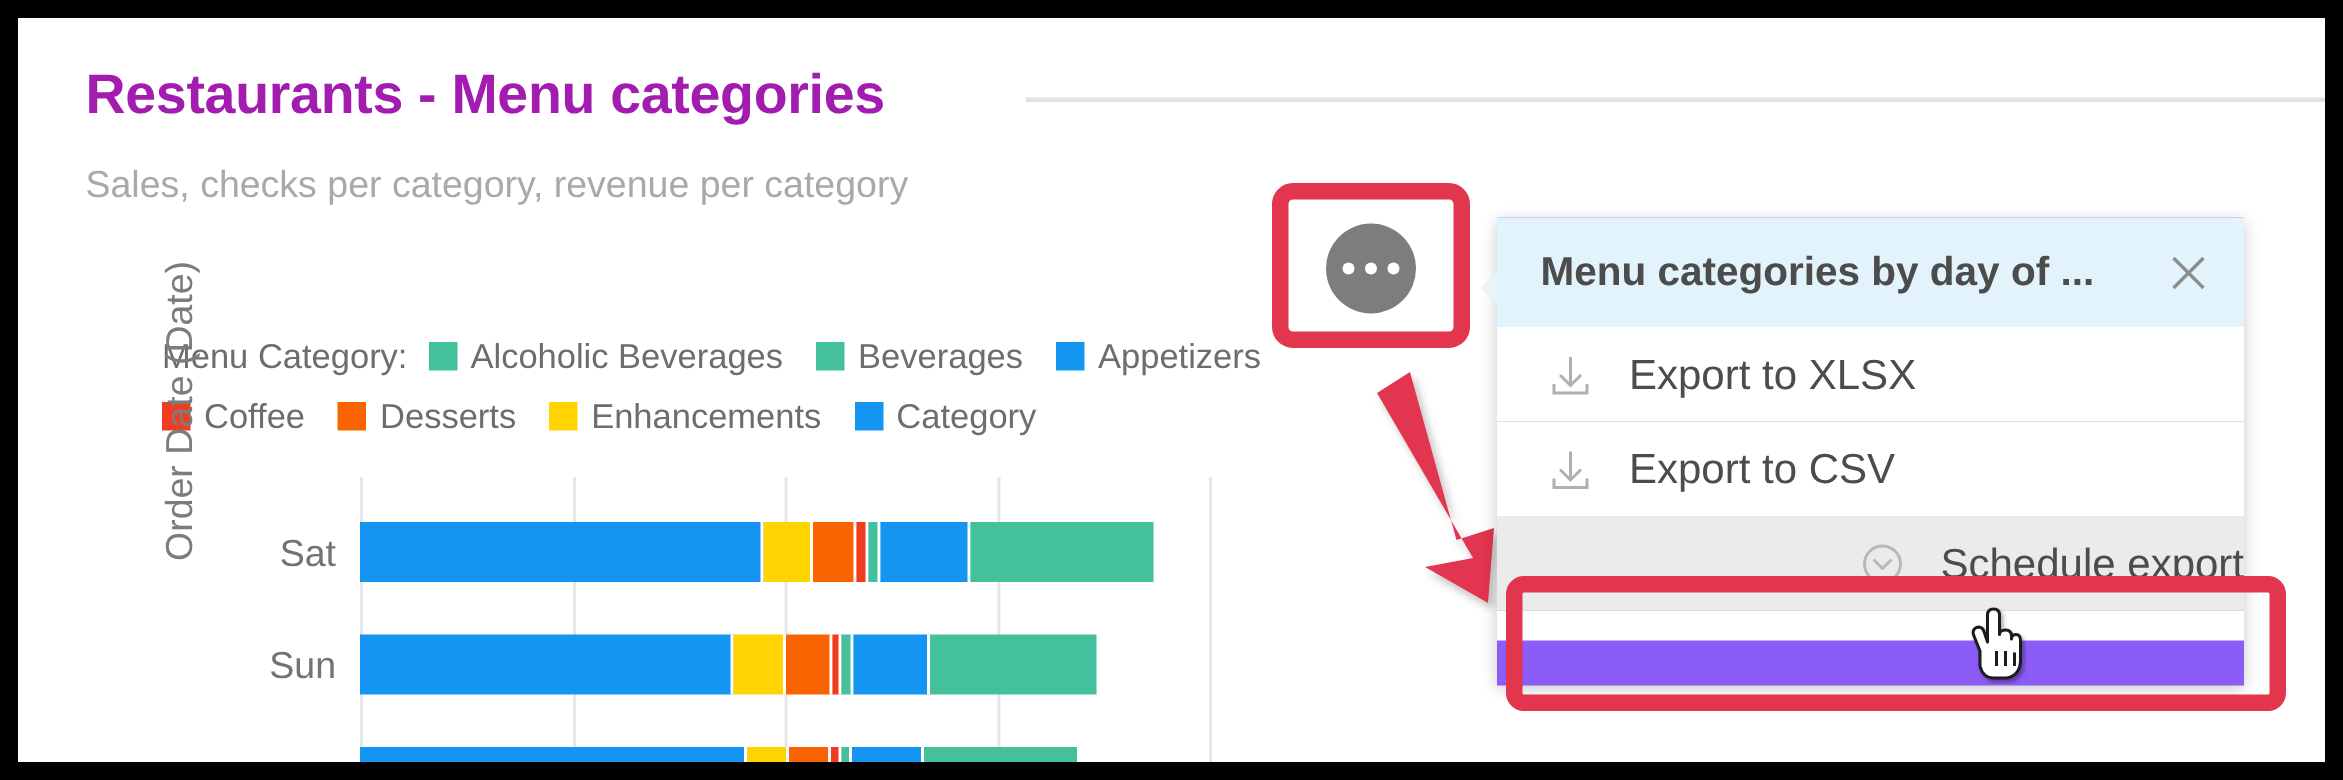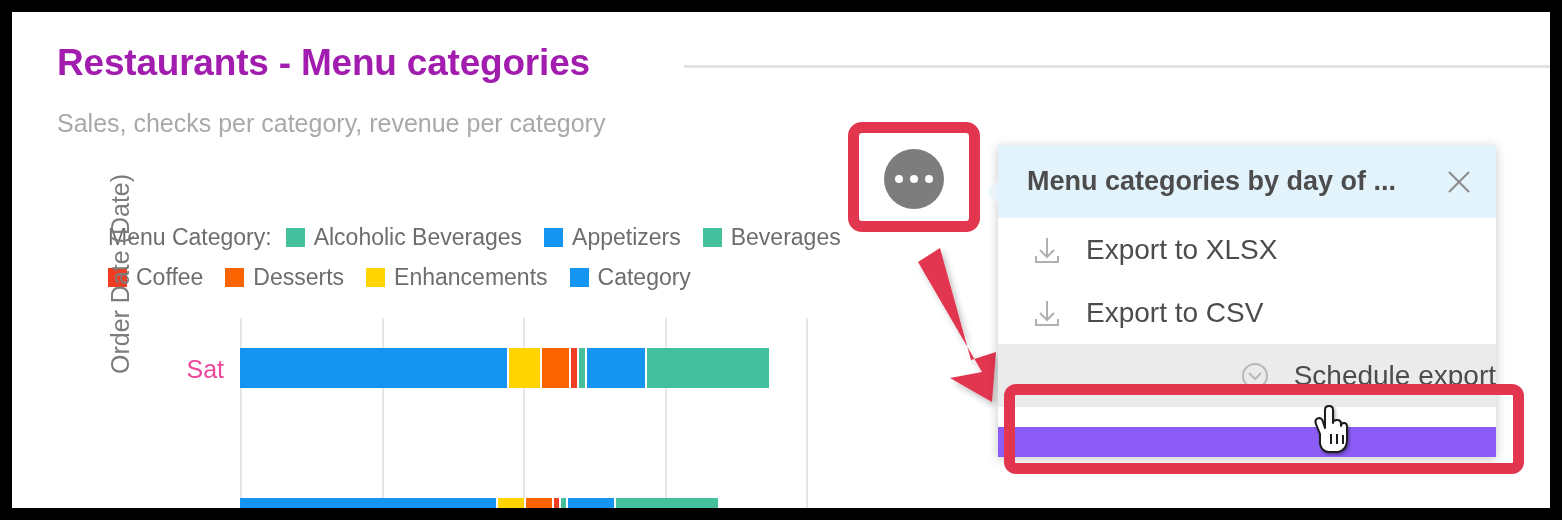--- a/index.html
+++ b/index.html
@@ -134,21 +134,21 @@
     left: 0;
     width: 100%;
     height: 40px;
   }
   .tick-label {
     position: absolute;
     right: 100%;
     margin-right: 16px;
     top: 7px;
     font-size: 25px;
-    color: #ec4899;
+    color: #737373;
     white-space: nowrap;
   }
   .bar {
     position: absolute;
     left: 0;
     top: 0;
     height: 40px;
     display: flex;
   }
   .seg {
@@ -293,26 +293,26 @@
     <div id="page-subtitle">Sales, checks per category, revenue per category</div>
 
     <div id="legend">
       <div class="legend-row">
         <span id="legend-title">Menu Category:</span>
         <span class="legend-item">
           <span class="legend-swatch" style="background:#44c09d"></span>
           <span class="legend-label">Alcoholic Beverages</span>
         </span>
         <span class="legend-item">
+          <span class="legend-swatch" style="background:#44c09d"></span>
+          <span class="legend-label">Beverages</span>
+        </span>
+        <span class="legend-item">
           <span class="legend-swatch" style="background:#1495f2"></span>
           <span class="legend-label">Appetizers</span>
-        </span>
-        <span class="legend-item">
-          <span class="legend-swatch" style="background:#44c09d"></span>
-          <span class="legend-label">Beverages</span>
         </span>
       </div>
       <div class="legend-row">
         <span class="legend-item">
           <span class="legend-swatch" style="background:#f03c20"></span>
           <span class="legend-label">Coffee</span>
         </span>
         <span class="legend-item">
           <span class="legend-swatch" style="background:#fa6400"></span>
           <span class="legend-label">Desserts</span>
@@ -341,20 +341,32 @@
             <div class="bar" style="width: 528.644px;">
               <div class="seg" style="background: rgb(20, 149, 242); width: 268.85px;"></div>
               <div class="seg" style="background: rgb(255, 212, 0); width: 32.828px;"></div>
               <div class="seg" style="background: rgb(250, 100, 0); width: 29.432px;"></div>
               <div class="seg" style="background: rgb(240, 60, 32); width: 7.924px;"></div>
               <div class="seg" style="background: rgb(68, 192, 157); width: 7.924px;"></div>
               <div class="seg" style="background: rgb(20, 149, 242); width: 59.996px;"></div>
               <div class="seg" style="background: rgb(68, 192, 157); width: 121.69px;"></div>
             </div>
           </div>
+          <div class="bar-row" style="top: 105px;">
+            <span class="tick-label">Sun</span>
+            <div class="bar" style="width: 490.722px;">
+              <div class="seg" style="background: rgb(20, 149, 242); width: 249.04px;"></div>
+              <div class="seg" style="background: rgb(255, 212, 0); width: 35.092px;"></div>
+              <div class="seg" style="background: rgb(250, 100, 0); width: 31.13px;"></div>
+              <div class="seg" style="background: rgb(240, 60, 32); width: 5.66px;"></div>
+              <div class="seg" style="background: rgb(68, 192, 157); width: 8.49px;"></div>
+              <div class="seg" style="background: rgb(20, 149, 242); width: 50.94px;"></div>
+              <div class="seg" style="background: rgb(68, 192, 157); width: 110.37px;"></div>
+            </div>
+          </div>
           <div class="bar-row" style="top: 180px;">
             <span class="tick-label">Fri</span>
             <div class="bar" style="width: 478.27px;">
               <div class="seg" style="background: rgb(20, 149, 242); width: 257.53px;"></div>
               <div class="seg" style="background: rgb(255, 212, 0); width: 28.3px;"></div>
               <div class="seg" style="background: rgb(250, 100, 0); width: 28.3px;"></div>
               <div class="seg" style="background: rgb(240, 60, 32); width: 6.792px;"></div>
               <div class="seg" style="background: rgb(68, 192, 157); width: 7.358px;"></div>
               <div class="seg" style="background: rgb(20, 149, 242); width: 48.11px;"></div>
               <div class="seg" style="background: rgb(68, 192, 157); width: 101.88px;"></div>

